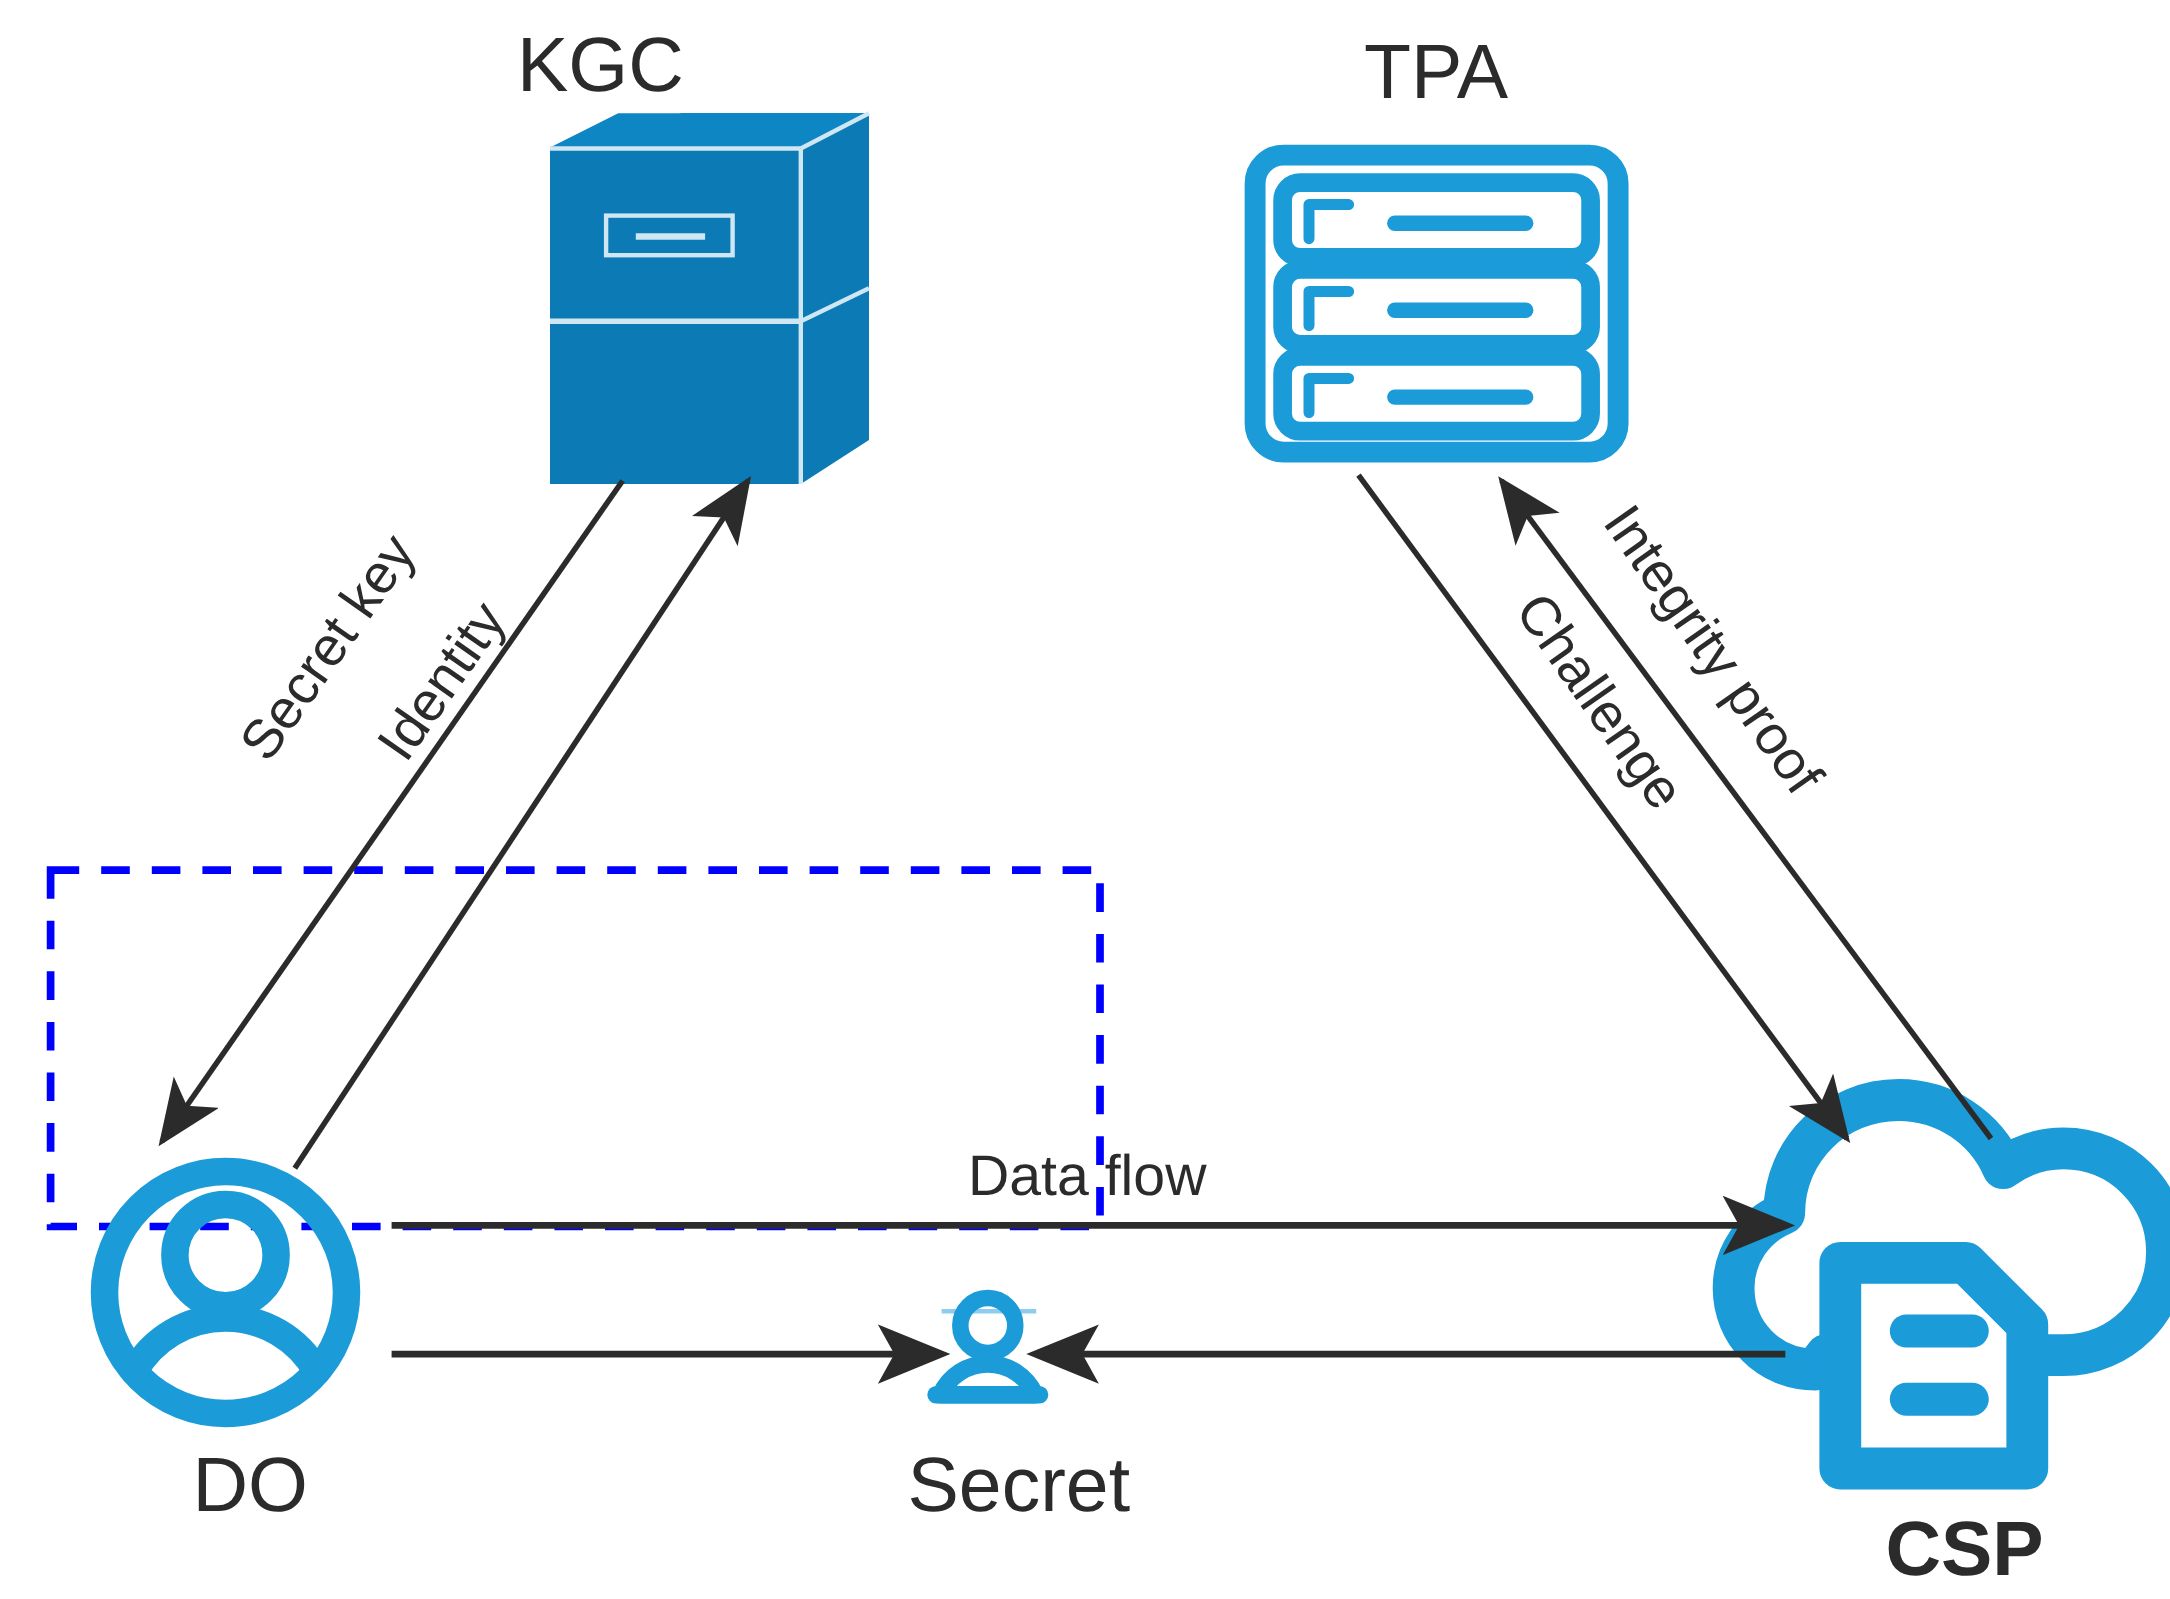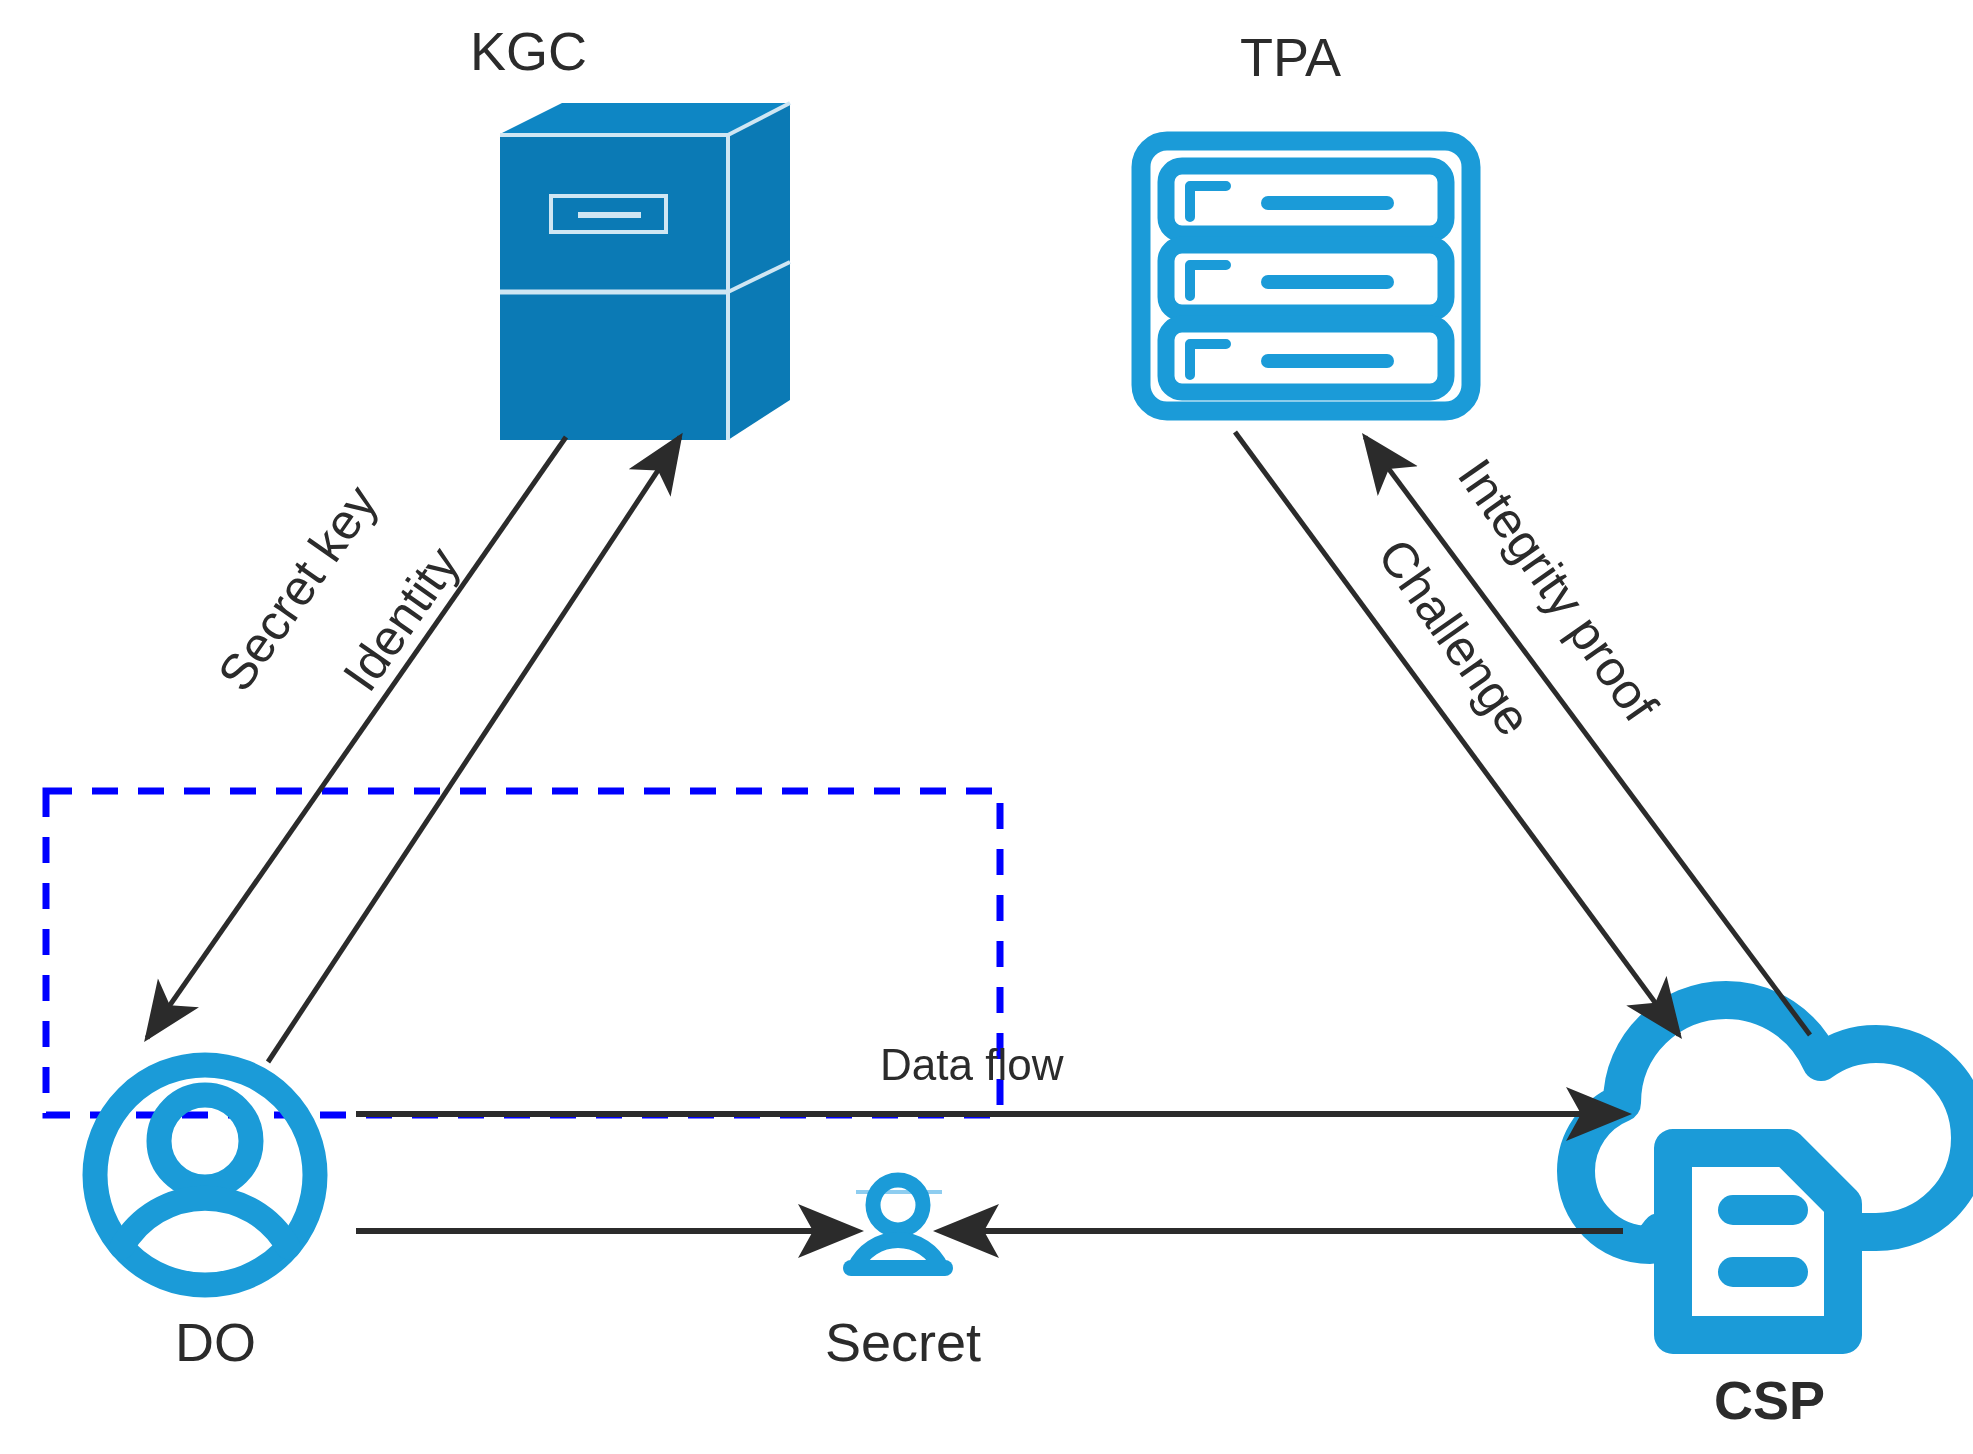--- a/index.html
+++ b/index.html
@@ -20,38 +20,38 @@
   svg.layer {
     position: absolute;
     left: 0;
     top: 0;
     width: 1973px;
     height: 1454px;
   }
   .node-label {
     position: absolute;
     color: #2b2b2b;
-    font-size: 54px;
+    font-size: 70px;
     line-height: 1;
     white-space: nowrap;
     font-weight: 400;
   }
   .edge-label {
     position: absolute;
     color: #2b2b2b;
     font-size: 50px;
     line-height: 1;
     white-space: nowrap;
     font-weight: 400;
     transform-origin: 0 50%;
   }
   .flat-label {
     position: absolute;
     color: #2b2b2b;
-    font-size: 44px;
+    font-size: 52px;
     line-height: 1;
     white-space: nowrap;
     font-weight: 400;
   }
 </style>
 </head>
 <body>
 
 <div id="stage">
 

